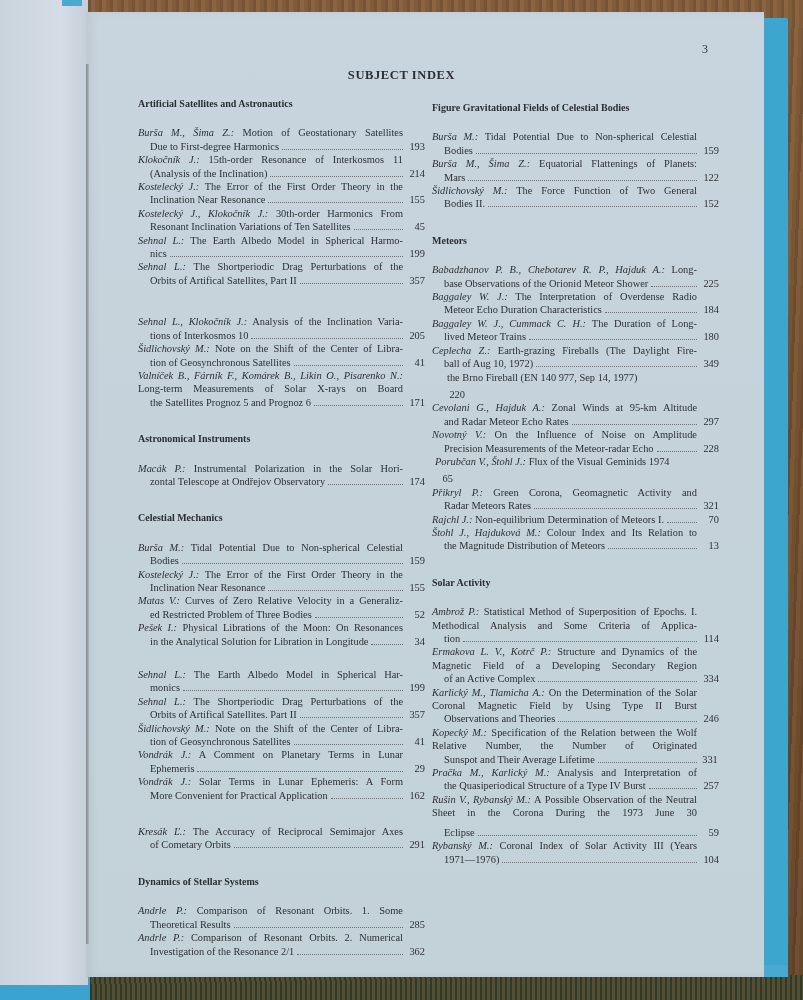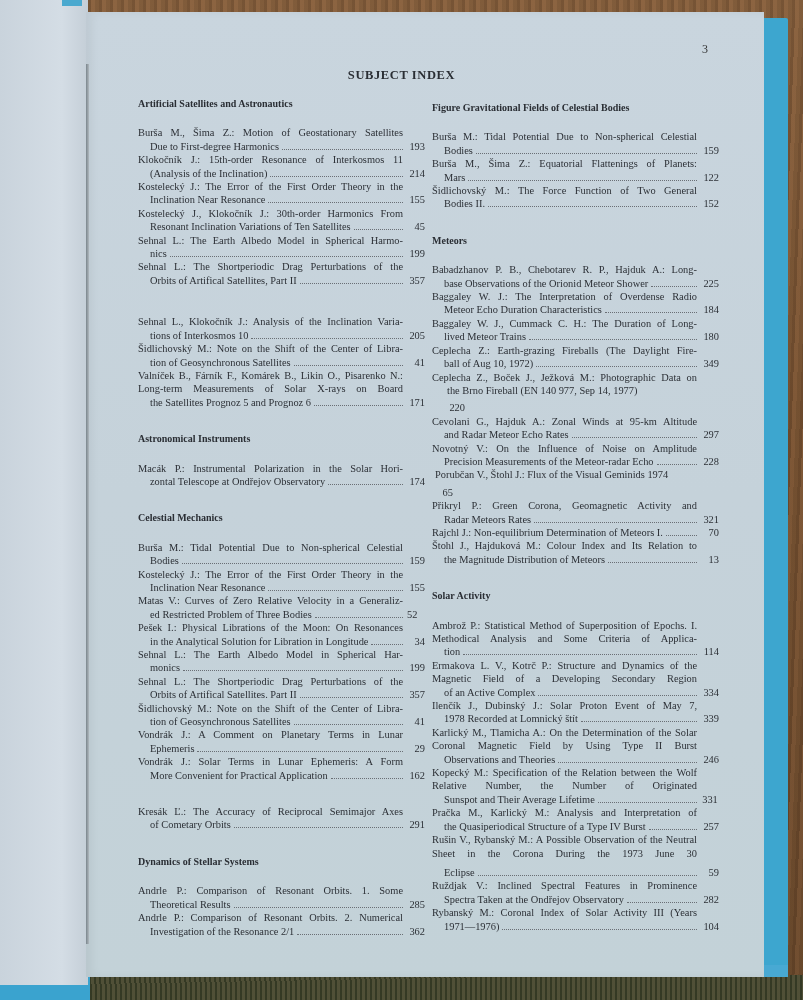--- a/index.html
+++ b/index.html
@@ -54,21 +54,21 @@
   .title {
     position:absolute; left:0; width:803px; top:68px; text-align:center;
     font-size:12.5px; font-weight:bold; letter-spacing:0.6px; color:#2a2e34;
   }
   .col { position:absolute; width:287px; color:#2c3036; font-size:10.4px; line-height:13.4px; }
   .col.left { left:138px; top:97px; }
   .col.right { left:432px; top:101px; }
   .sec-head { font-weight:bold; font-size:10px; margin:0 0 16px 0; color:#2a2e34; }
   .section { margin-bottom:23px; }
   .entry { position:relative; padding-left:0; padding-right:22px; text-align:justify; }
-  .entry .author { }
+  .entry .author { font-style:italic; }
   .lastline { display:flex; align-items:baseline; }
   .lastline .t { white-space:nowrap; }
   .lastline .fill { flex:1; border-bottom:1.2px dotted #6a6f75; margin:0 4px 3px 3px; }
 </style>
 </head>
 <body>
 
 <div class="wood"></div>
 <div class="wood-bottom"></div>
 <div class="cover-right"></div>
@@ -186,33 +186,33 @@
           <span class="t">Inclination Near Resonance</span>
           <span class="fill"></span>
           <span style="min-width: 18px; text-align: right;">155</span>
         </div>
       </div>
       <div class="entry" style="padding-right: 0px;">
         <div style="text-align: justify; text-align-last: justify; padding-right: 22px;"><span class="author">Matas V.:</span> <span>Curves of Zero Relative Velocity in a Generaliz-</span></div>
         <div class="lastline" style="padding-left: 12px;">
           <span class="t">ed Restricted Problem of Three Bodies</span>
           <span class="fill"></span>
-          <span style="min-width: 18px; text-align: left;">52</span>
+          <span style="min-width: 18px; text-align: right;">52</span>
         </div>
       </div>
       <div class="entry" style="padding-right: 0px;">
         <div style="text-align: justify; text-align-last: justify; padding-right: 22px;"><span class="author">Pešek I.:</span> <span>Physical Librations of the Moon: On Resonances</span></div>
         <div class="lastline" style="padding-left: 12px;">
           <span class="t">in the Analytical Solution for Libration in Longitude</span>
           <span class="fill"></span>
           <span style="min-width: 18px; text-align: right;">34</span>
         </div>
       </div>
       <div class="entry" style="padding-right: 0px;">
-        <div style="text-align: justify; text-align-last: justify; padding-right: 22px;"><span class="author">Sehnal L.:</span> <span>The Earth Albedo Model in Spherical Har-</span></div>
+        <div style="text-align: justify; text-align-last: justify; padding-right: 22px; margin-top: 20px;"><span class="author">Sehnal L.:</span> <span>The Earth Albedo Model in Spherical Har-</span></div>
         <div class="lastline" style="padding-left: 12px;">
           <span class="t">monics</span>
           <span class="fill"></span>
           <span style="min-width: 18px; text-align: right;">199</span>
         </div>
       </div>
       <div class="entry" style="padding-right: 0px;">
         <div style="text-align: justify; text-align-last: justify; padding-right: 22px;"><span class="author">Sehnal L.:</span> <span>The Shortperiodic Drag Perturbations of the</span></div>
         <div class="lastline" style="padding-left: 12px;">
           <span class="t">Orbits of Artifical Satellites. Part II</span>
@@ -331,21 +331,20 @@
       </div>
       <div class="entry" style="padding-right: 0px;">
         <div style="text-align: justify; text-align-last: justify; padding-right: 22px;"><span class="author">Ceplecha Z.:</span> <span>Earth-grazing Fireballs (The Daylight Fire-</span></div>
         <div class="lastline" style="padding-left: 12px;">
           <span class="t">ball of Aug 10, 1972)</span>
           <span class="fill"></span>
           <span style="min-width: 18px; text-align: right;">349</span>
         </div>
       </div>
       <div class="entry" style="padding-right: 0px;">
-        <div style="text-align: justify; text-align-last: justify; padding-right: 22px;"><span class="author">Ceplecha Z., Boček J., Ježková M.:</span> <span>Photographic Data on</span></div>
         <div class="lastline" style="padding-left: 12px; flex-direction: column;">
           <span class="t">the Brno Fireball (EN 140 977, Sep 14, 1977)</span>
           <span class="fill"></span>
           <span style="min-width: 18px; text-align: right;">220</span>
         </div>
       </div>
       <div class="entry" style="padding-right: 0px;">
         <div style="text-align: justify; text-align-last: justify; padding-right: 22px;"><span class="author">Cevolani G., Hajduk A.:</span> <span>Zonal Winds at 95-km Altitude</span></div>
         <div class="lastline" style="padding-left: 12px;">
           <span class="t">and Radar Meteor Echo Rates</span>
@@ -404,28 +403,20 @@
       </div>
       <div class="entry" style="padding-right: 0px;">
         <div style="text-align: justify; text-align-last: justify; padding-right: 22px;"><span class="author">Ermakova L. V., Kotrč P.:</span> <span>Structure and Dynamics of the Magnetic Field of a Developing Secondary Region</span></div>
         <div class="lastline" style="padding-left: 12px;">
           <span class="t">of an Active Complex</span>
           <span class="fill"></span>
           <span style="min-width: 18px; text-align: right;">334</span>
         </div>
       </div>
       <div class="entry" style="padding-right: 0px;">
-        <div style="text-align: justify; text-align-last: justify; padding-right: 22px;"><span class="author">Ilenčík J., Dubinský J.:</span> <span>Solar Proton Event of May 7,</span></div>
-        <div class="lastline" style="padding-left: 12px;">
-          <span class="t">1978 Recorded at Lomnický štít</span>
-          <span class="fill"></span>
-          <span style="min-width: 18px; text-align: right;">339</span>
-        </div>
-      </div>
-      <div class="entry" style="padding-right: 0px;">
         <div style="text-align: justify; text-align-last: justify; padding-right: 22px;"><span class="author">Karlický M., Tlamicha A.:</span> <span>On the Determination of the Solar Coronal Magnetic Field by Using Type II Burst</span></div>
         <div class="lastline" style="padding-left: 12px;">
           <span class="t">Observations and Theories</span>
           <span class="fill"></span>
           <span style="min-width: 18px; text-align: right;">246</span>
         </div>
       </div>
       <div class="entry" style="padding-right: 0px;">
         <div style="text-align: justify; text-align-last: justify; padding-right: 22px;"><span class="author">Kopecký M.:</span> <span>Specification of the Relation between the Wolf Relative Number, the Number of Originated</span></div>
         <div class="lastline" style="padding-left: 12px;">
@@ -441,28 +432,20 @@
           <span class="fill"></span>
           <span style="min-width: 18px; text-align: right;">257</span>
         </div>
       </div>
       <div class="entry" style="padding-right: 0px;">
         <div style="text-align: justify; text-align-last: justify; padding-right: 22px;"><span class="author">Rušin V., Rybanský M.:</span> <span>A Possible Observation of the Neutral Sheet in the Corona During the 1973 June 30</span></div>
         <div class="lastline" style="padding-left: 12px;">
           <span class="t">Eclipse</span>
           <span class="fill"></span>
           <span style="min-width: 18px; text-align: right; margin-top: 6px;">59</span>
-        </div>
-      </div>
-      <div class="entry" style="padding-right: 0px;">
-        <div style="text-align: justify; text-align-last: justify; padding-right: 22px;"><span class="author">Ruždjak V.:</span> <span>Inclined Spectral Features in Prominence</span></div>
-        <div class="lastline" style="padding-left: 12px;">
-          <span class="t">Spectra Taken at the Ondřejov Observatory</span>
-          <span class="fill"></span>
-          <span style="min-width: 18px; text-align: right;">282</span>
         </div>
       </div>
       <div class="entry" style="padding-right: 0px;">
         <div style="text-align: justify; text-align-last: justify; padding-right: 22px;"><span class="author">Rybanský M.:</span> <span>Coronal Index of Solar Activity III (Years</span></div>
         <div class="lastline" style="padding-left: 12px;">
           <span class="t">1971—1976)</span>
           <span class="fill"></span>
           <span style="min-width: 18px; text-align: right;">104</span>
         </div>
       </div>

